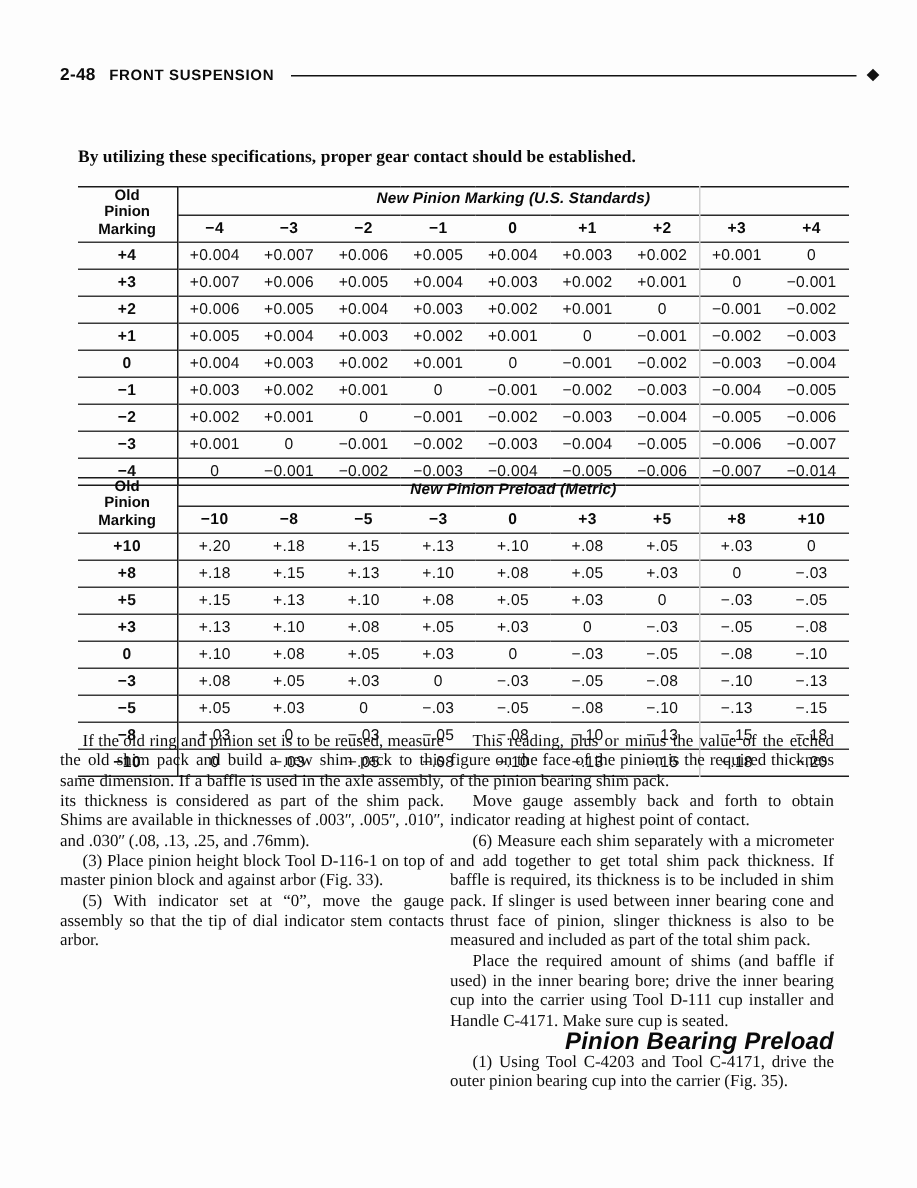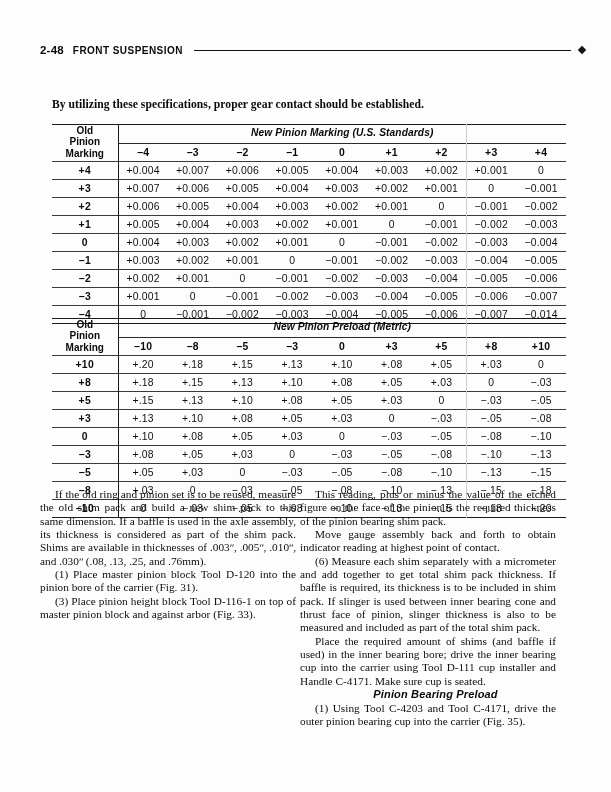--- a/index.html
+++ b/index.html
@@ -192,25 +192,25 @@
   .col p {
     margin: 0;
     text-indent: 15px;
     hyphens: none;
   }
   .subhead {
     margin: 9px 0 0 0;
     font-family: "Liberation Sans", sans-serif;
     font-weight: bold;
     font-style: italic;
-    font-size: 11px;
+    font-size: 16px;
     letter-spacing: 0.15px;
     color: #0a0a0a;
     text-indent: 0;
-    text-align: center;
+    text-align: right;
   }
 </style>
 </head>
 <body>
 
 <div class="page">
 
   <div class="runhead">
     <span class="runhead-folio">2-48</span>
     <span class="runhead-title">FRONT SUSPENSION</span>
@@ -510,22 +510,22 @@
             <td class="cell rule-thin rule-bottom">−.20</td>
           </tr>
         </tbody>
       </table>
       <div class="fold" style="left: 414.444px;"></div>
     </div>
 
   <div class="cols">
     <div class="col" id="col-left">
         <p>If the old ring and pinion set is to be reused, measure the old shim pack and build a new shim pack to this same dimension. If a baffle is used in the axle assembly, its thickness is considered as part of the shim pack. Shims are available in thicknesses of .003ʺ, .005ʺ, .010ʺ, and .030ʺ (.08, .13, .25, and .76mm).</p>
-        <p>(1) Place master pinion block Tool D-120 into the pinion bore of the carrier (Fig. 31).</p>
         <p>(3) Place pinion height block Tool D-116-1 on top of master pinion block and against arbor (Fig. 33).</p>
+        <p>(5) With indicator set at “0”, move the gauge assembly so that the tip of dial indicator stem contacts arbor.</p>
       </div>
     <div class="col" id="col-right">
         <p>This reading, plus or minus the value of the etched figure on the face of the pinion is the required thickness of the pinion bearing shim pack.</p>
         <p>Move gauge assembly back and forth to obtain indicator reading at highest point of contact.</p>
         <p>(6) Measure each shim separately with a micrometer and add together to get total shim pack thickness. If baffle is required, its thickness is to be included in shim pack. If slinger is used between inner bearing cone and thrust face of pinion, slinger thickness is also to be measured and included as part of the total shim pack.</p>
         <p>Place the required amount of shims (and baffle if used) in the inner bearing bore; drive the inner bearing cup into the carrier using Tool D-111 cup installer and Handle C-4171. Make sure cup is seated.</p>
         <p class="subhead">Pinion Bearing Preload</p>
         <p>(1) Using Tool C-4203 and Tool C-4171, drive the outer pinion bearing cup into the carrier (Fig. 35).</p>
       </div>
   </div>

